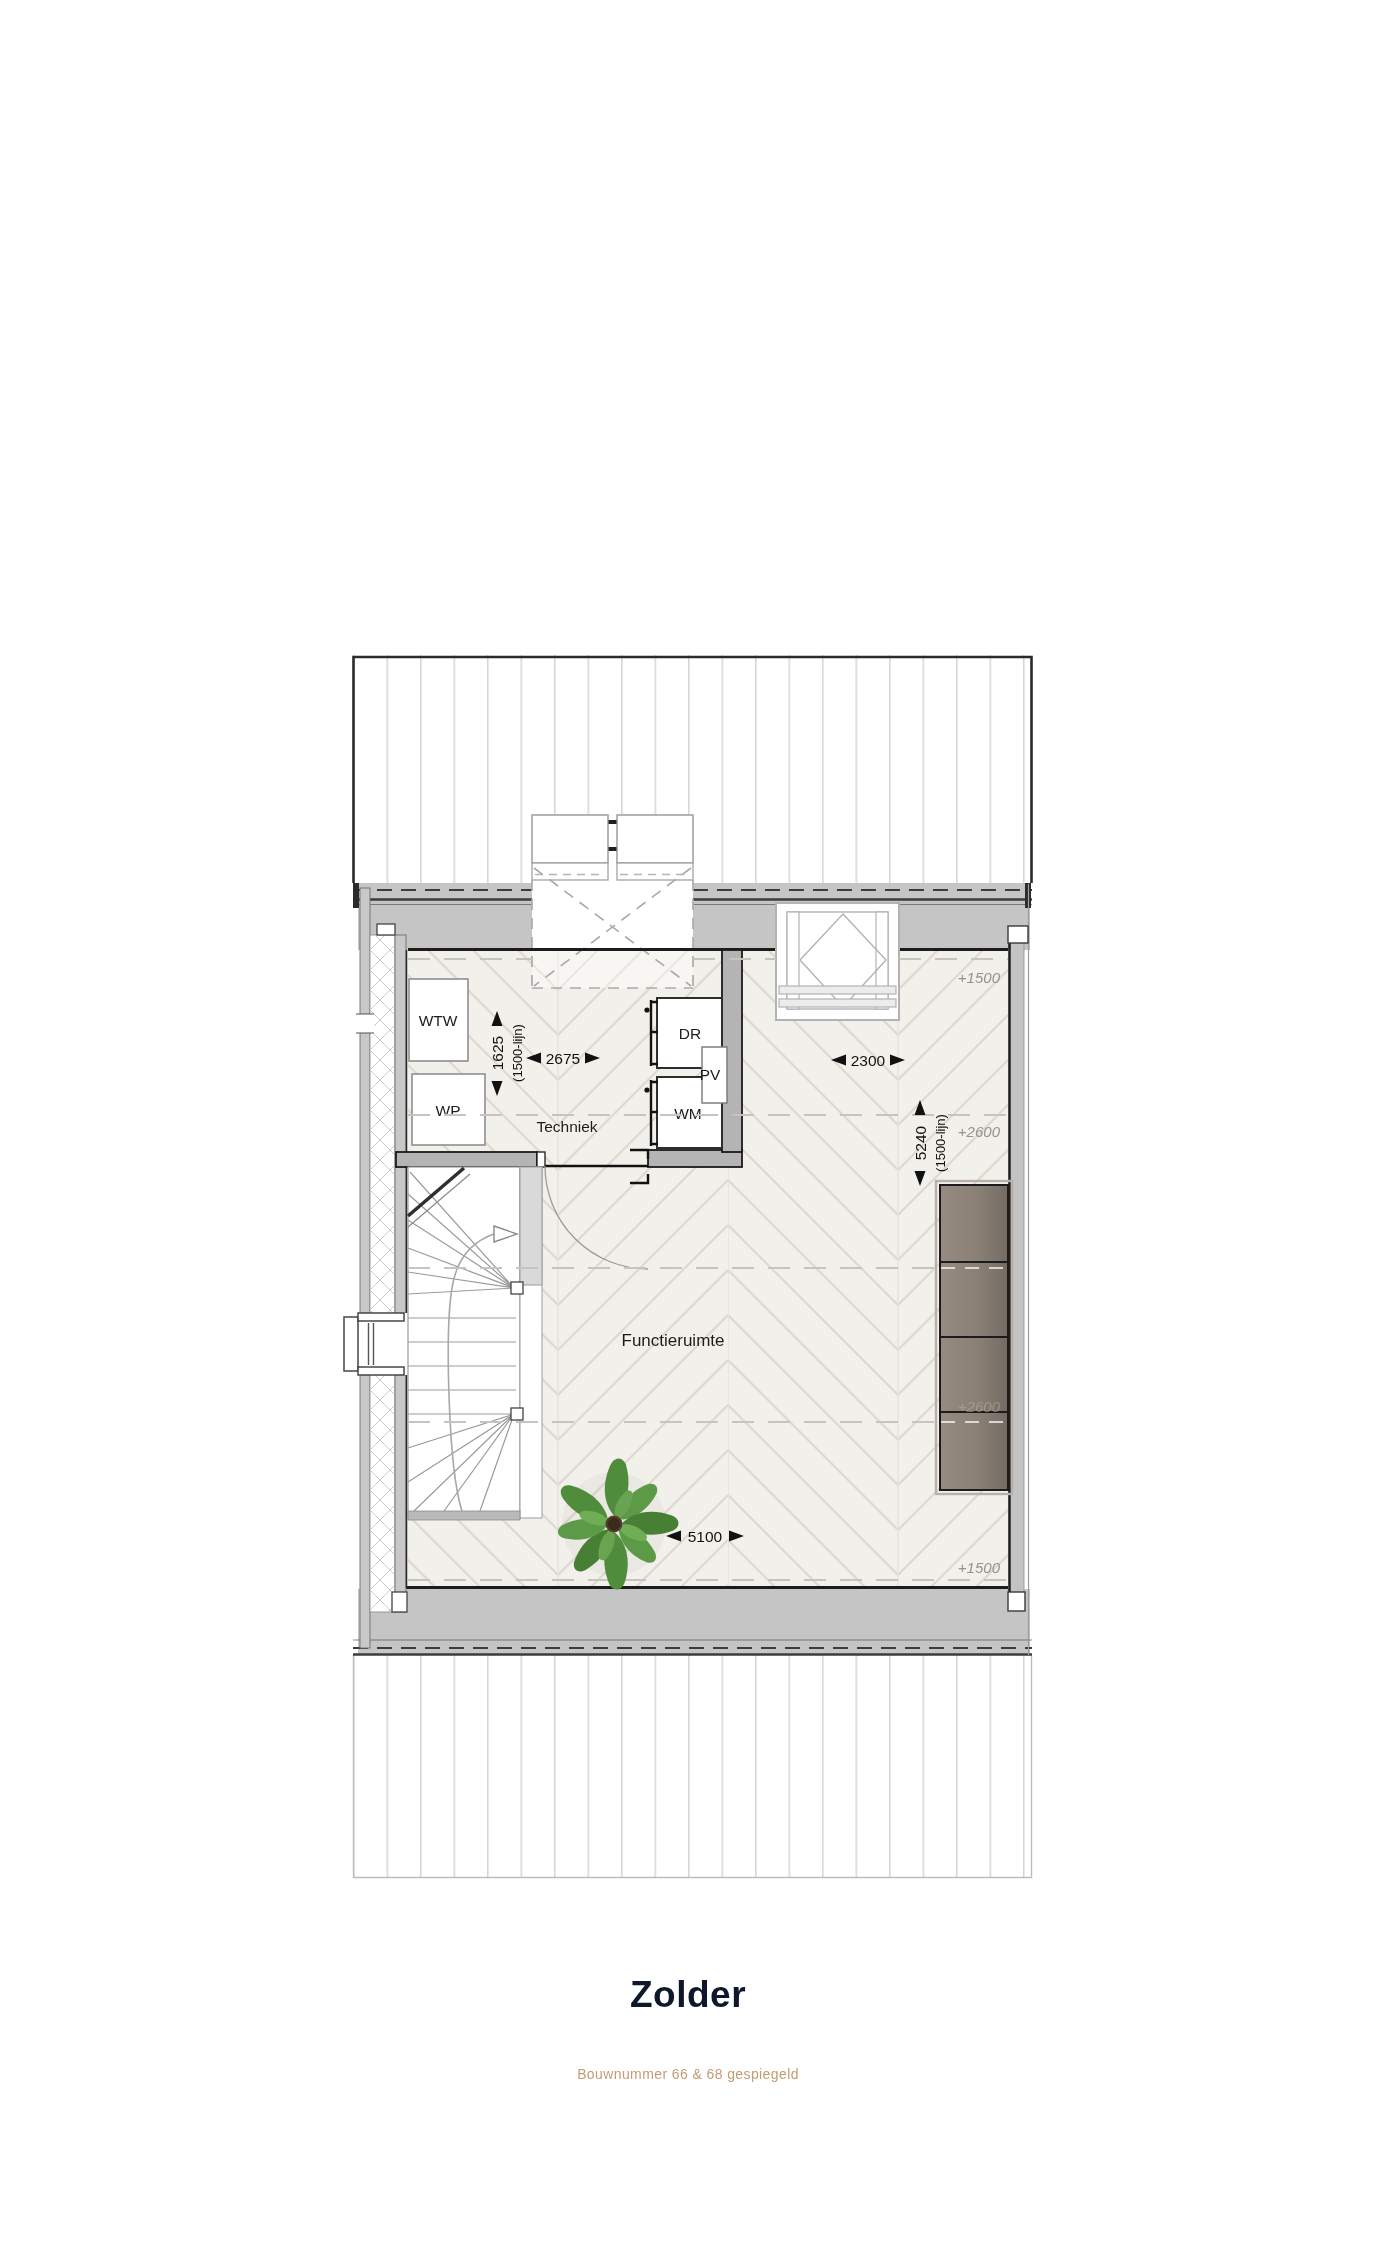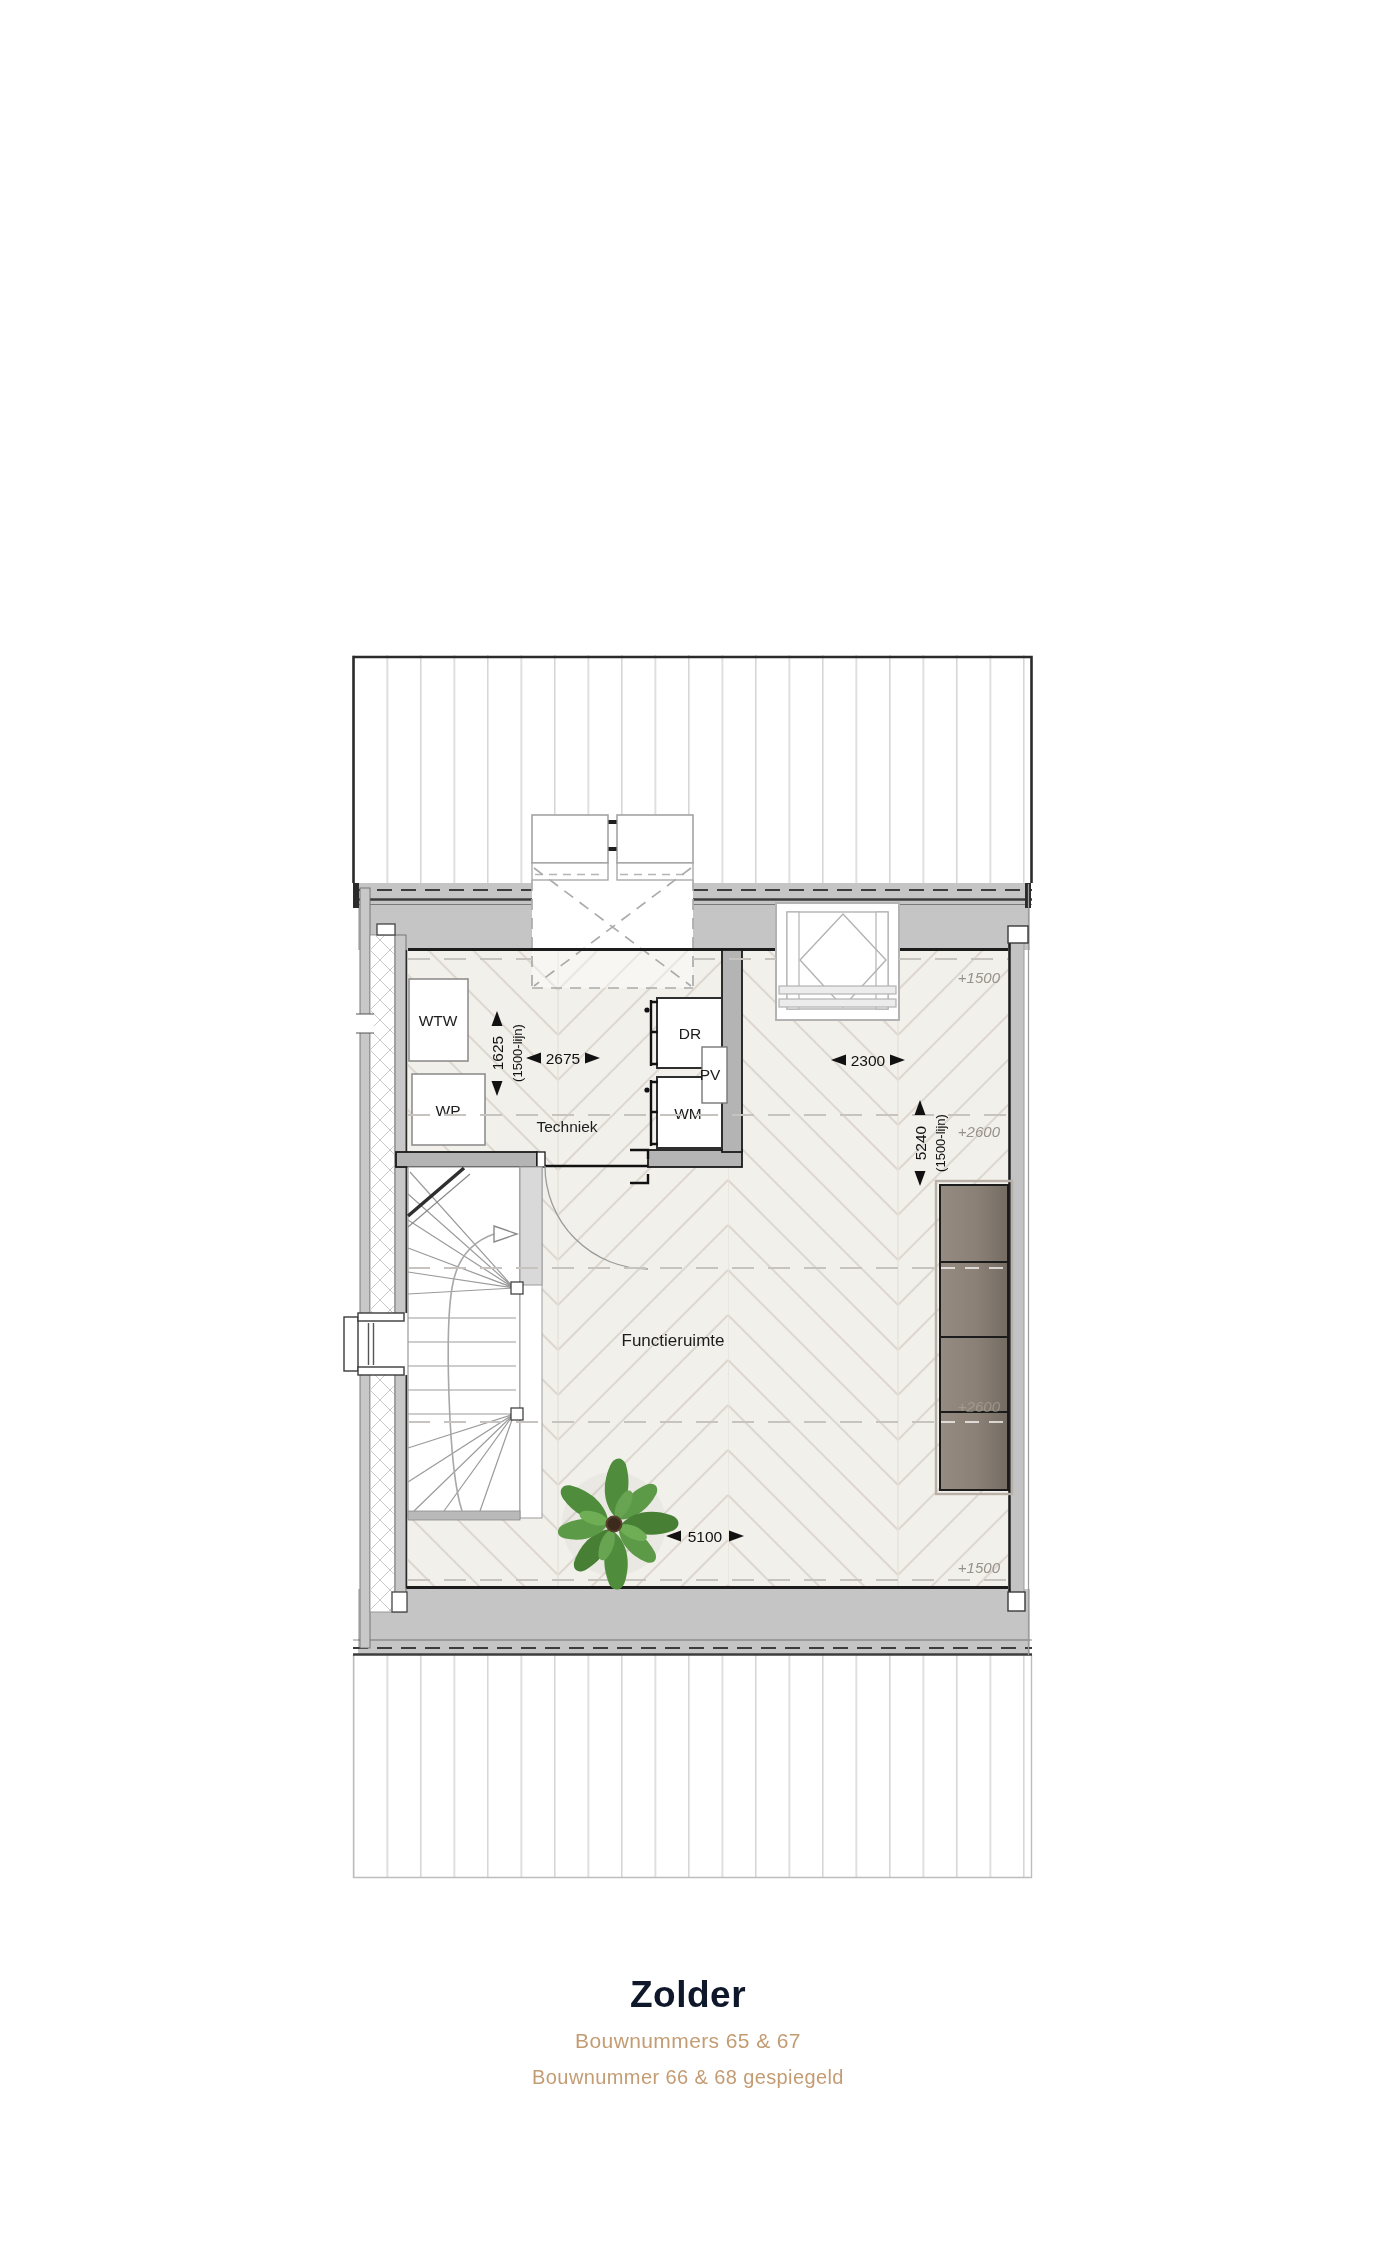--- a/index.html
+++ b/index.html
@@ -9,21 +9,21 @@
   svg text{font-family:"Liberation Sans",sans-serif;}
   .lbl{fill:#1c1c1c;font-size:15.5px;}
   .lbl-big{fill:#1c1c1c;font-size:17px;}
   .dim{fill:#111111;font-size:15.5px;}
   .dim-note{fill:#111111;font-size:13px;}
   .lvl{fill:#97928b;font-size:15px;font-style:italic;}
   .lvl-ghost{fill:#b6af9f;fill-opacity:0.55;font-size:15px;font-style:italic;}
   .title-block{position:absolute;left:0;width:100%;text-align:center;}
   .title-main{top:1974px;font-size:37px;font-weight:bold;letter-spacing:0.5px;color:#0f172a;}
   .title-sub1{top:2029px;font-size:21px;color:#c39c74;letter-spacing:0.4px;}
-  .title-sub2{top:2066px;font-size:20px;color:#c39c74;letter-spacing:0.4px;text-align:center;}
+  .title-sub2{top:2066px;font-size:14px;color:#c39c74;letter-spacing:0.4px;text-align:center;}
 </style>
 </head>
 <body>
 
 <div class="page">
 
 <svg class="plan-svg" width="1376" height="2244" viewBox="0 0 1376 2244">
   <defs>
     <pattern id="planks" width="33.5" height="60" patternUnits="userSpaceOnUse" patternTransform="translate(353,0)">
       <rect width="33.5" height="60" fill="#ffffff"></rect>
@@ -264,16 +264,15 @@
     <polygon points="744,1536 729,1530.5 729,1541.5" fill="#111111"></polygon>
   </g>
 
   <text class="lvl" x="1000" y="983" text-anchor="end">+1500</text>
   <text class="lvl" x="1000" y="1137" text-anchor="end">+2600</text>
   <text class="lvl-ghost" x="1000" y="1412" text-anchor="end">+2600</text>
   <text class="lvl" x="1000" y="1573" text-anchor="end">+1500</text>
 </svg>
 
 <div class="title-block title-main">Zolder</div>
-<div class="title-block title-sub1">Bouwnummers 65 &amp; 67</div>
 <div class="title-block title-sub2">Bouwnummer 66 &amp; 68 gespiegeld</div>
 
 </div>
 
 </body></html>

